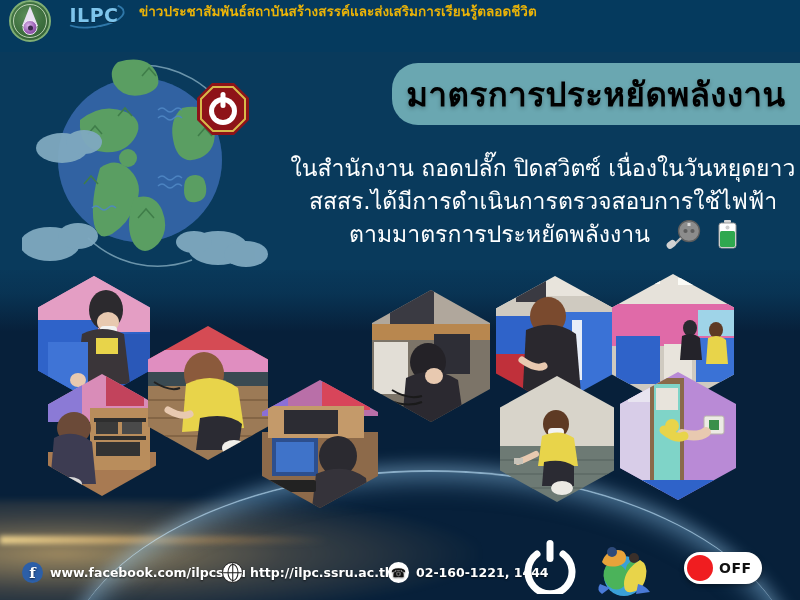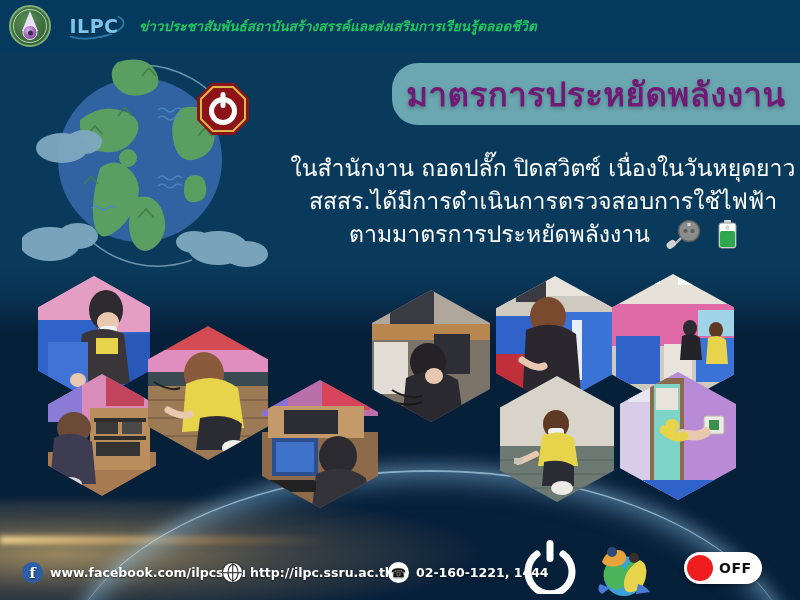--- a/index.html
+++ b/index.html
@@ -44,21 +44,21 @@
   }
   .space-fade {
     position: absolute; left: 0; top: 262px; width: 800px; height: 70px;
     background: linear-gradient(#093a5c 0%, rgba(9,58,92,.75) 45%, rgba(9,58,92,0) 100%);
   }
 
   
   .header {
     position: absolute; left: 0; top: 0; width: 800px; height: 52px;
     background: #053a5e;
-    display: flex; align-items: center;
+    display: flex; 
     z-index: 40;
   }
   .seal { position: relative; width: 42px; height: 42px; margin-left: 9px; flex: 0 0 auto; }
   .seal .ring1 {
     position: absolute; inset: 0; border-radius: 50%;
     background: radial-gradient(circle at 42% 38%, #5d8f5a 0%, #3f7140 48%, #2c5730 100%);
     border: 2px solid #7fae74;
   }
   .seal .ring2 {
     position: absolute; inset: 4px; border-radius: 50%;
@@ -95,40 +95,39 @@
   }
   .ilpc-logo .swoosh {
     position: absolute; left: 0; top: 3px; width: 62px; height: 25px;
     border: 2px solid #2f77a8;
     border-radius: 50%;
     border-left-color: transparent; border-top-color: transparent;
     transform: rotate(-8deg);
   }
   .tagline {
     margin-left: 14px;
-    color: #22c55e;
+    color: #eab308;
     font-size: 13.5px;
-    font-style: italic;
     font-weight: bold;
     white-space: nowrap;
   }
 
   
   .globe-wrap { position: absolute; left: 22px; top: 48px; width: 250px; height: 225px; z-index: 20; }
 
   
   .title-banner {
     position: absolute; left: 392px; top: 63px; width: 408px; height: 62px;
     background: #6aa7b1;
     border-radius: 26px 0 0 26px;
     display: flex; align-items: center; justify-content: center;
     z-index: 30;
   }
   .title-banner .t {
-    color: #701a75;
+    color: #000000;
     font-size: 33px;
     font-weight: bold;
     letter-spacing: .5px;
     text-shadow: 0 2px 4px rgba(0,0,0,.25);
     white-space: nowrap;
   }
 
   
   .body-text {
     position: absolute; left: 286px; top: 152px; width: 514px;

